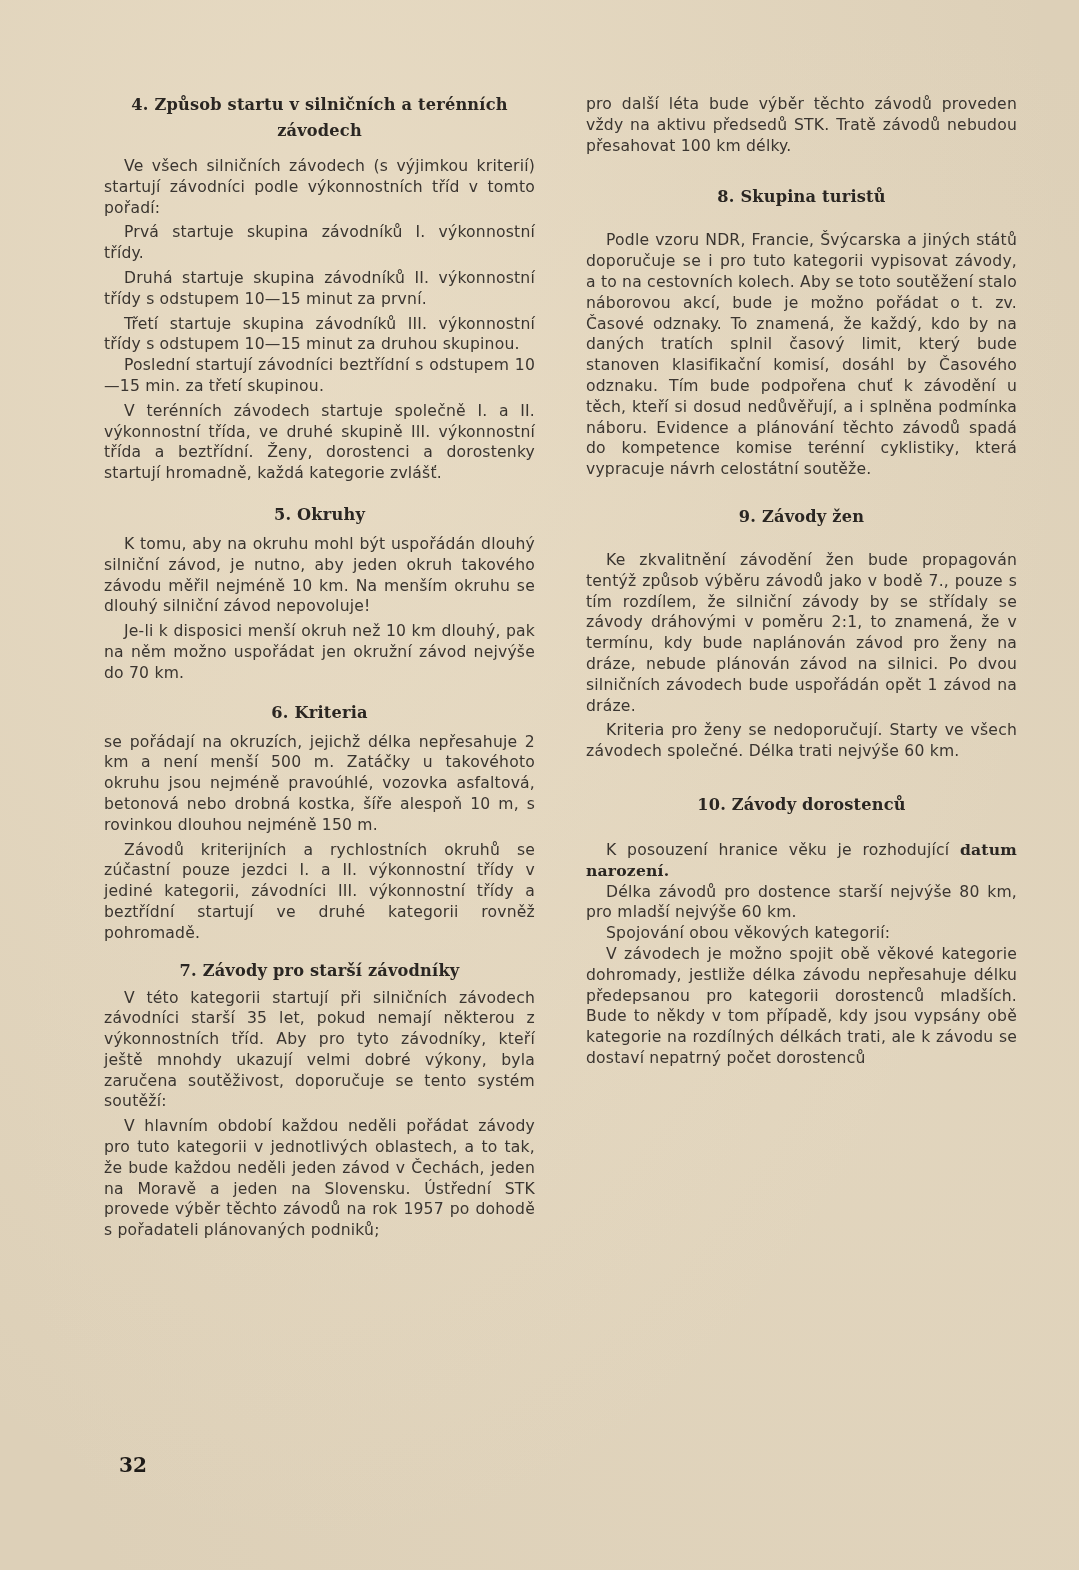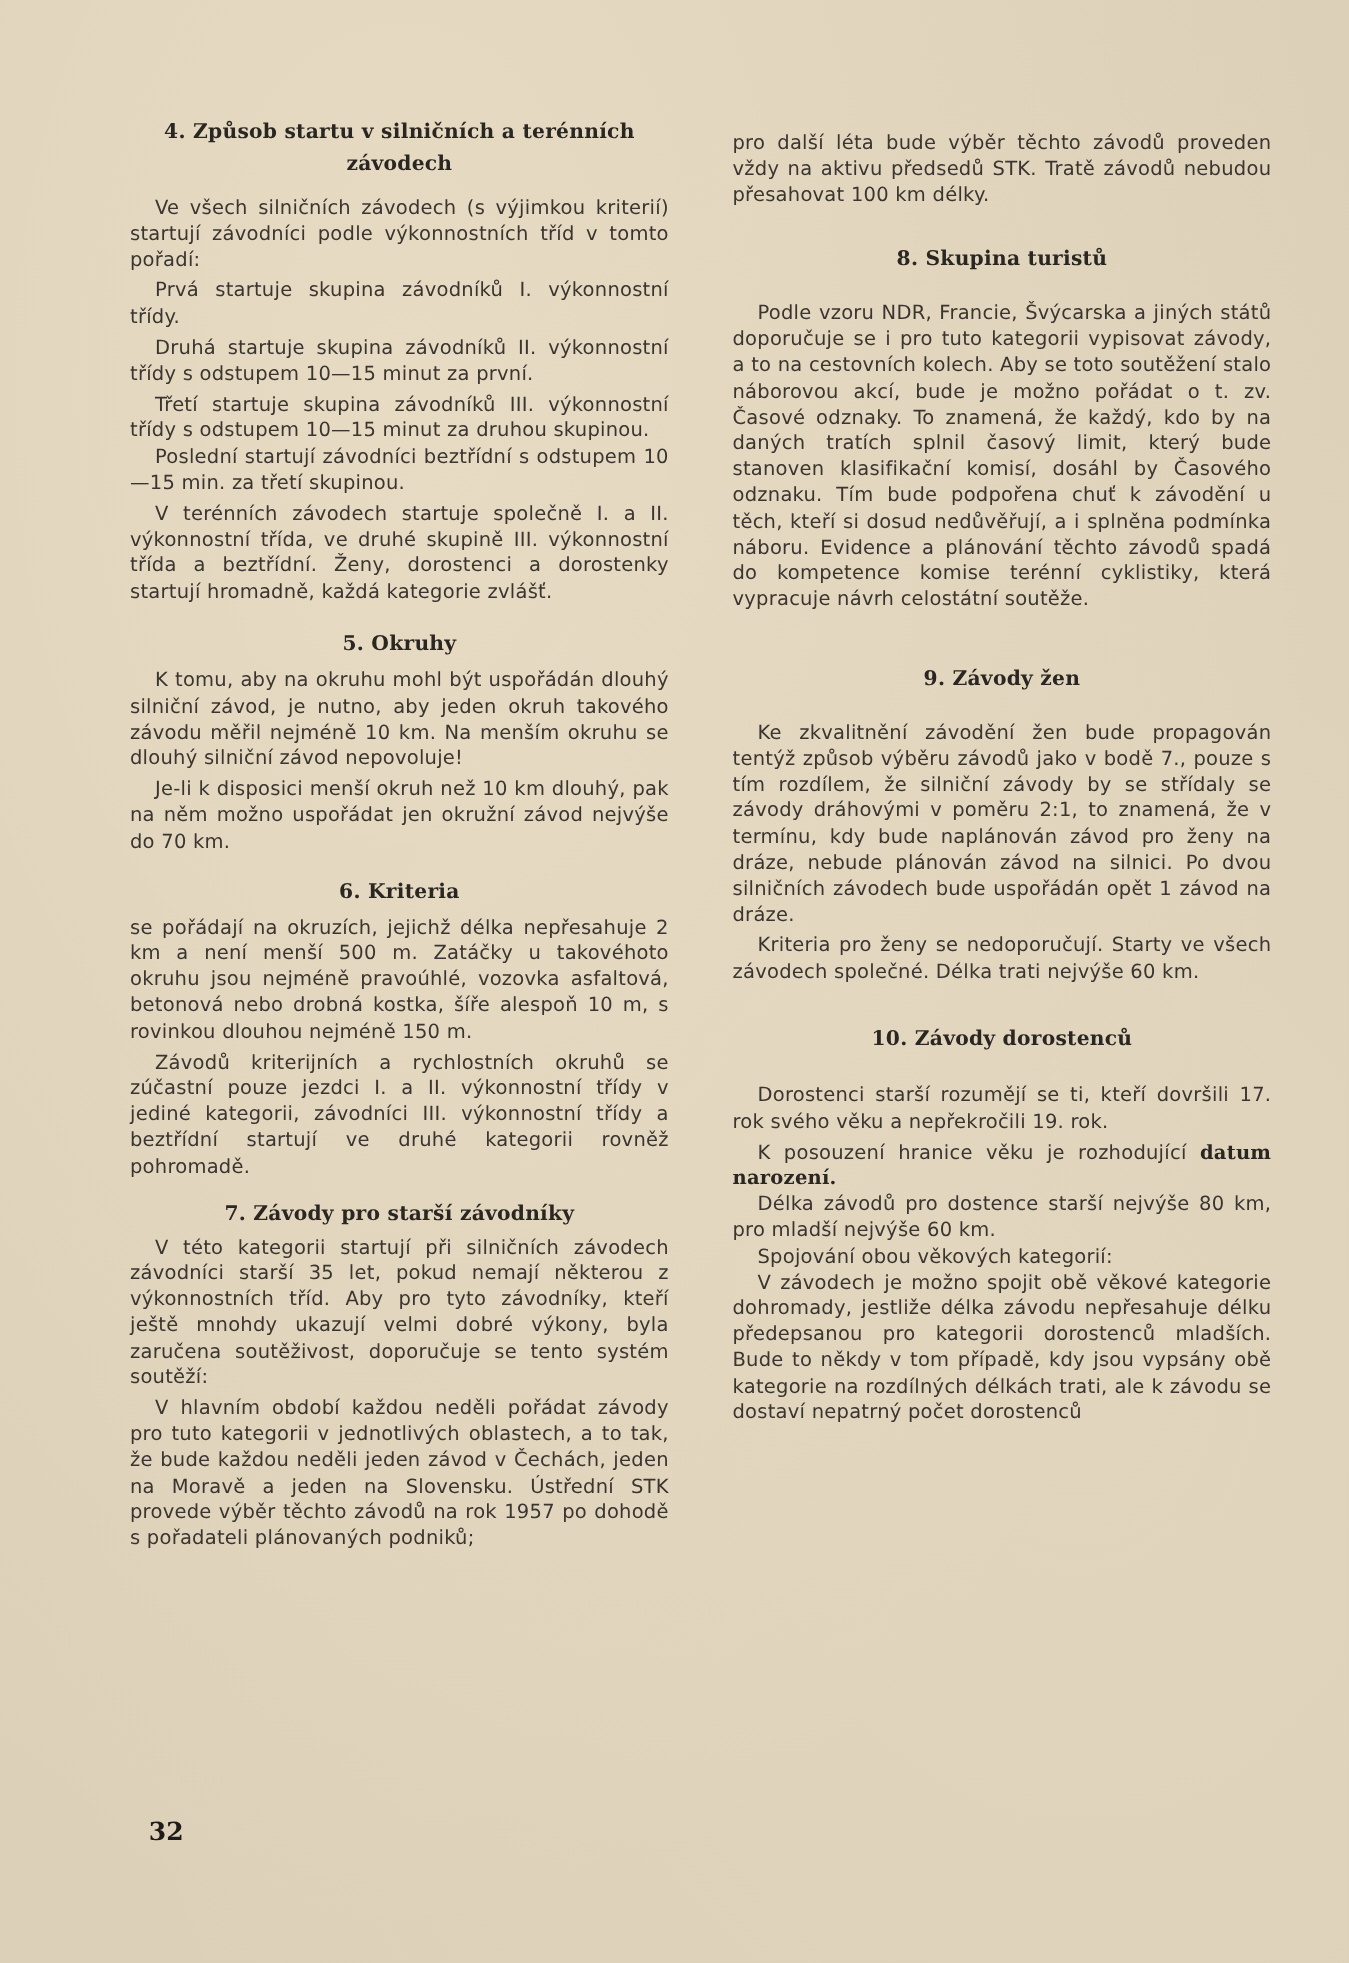--- a/index.html
+++ b/index.html
@@ -63,39 +63,38 @@
     <p>Závodů kriterijních a rychlostních okruhů se zúčastní pouze jezdci I. a II. výkonnostní třídy v jediné kategorii, závodníci III. výkonnostní třídy a beztřídní startují ve druhé kategorii rovněž pohromadě.</p>
   </section>
 
   <section style="margin-top:14px;">
     <h2 style="margin-bottom:4px;">7. Závody pro starší závodníky</h2>
     <p>V této kategorii startují při silničních závodech závodníci starší 35 let, pokud nemají některou z výkonnostních tříd. Aby pro tyto závodníky, kteří ještě mnohdy ukazují velmi dobré výkony, byla zaručena soutěživost, doporučuje se tento systém soutěží:</p>
     <p>V hlavním období každou neděli pořádat závody pro tuto kategorii v jednotlivých oblastech, a to tak, že bude každou neděli jeden závod v Čechách, jeden na Moravě a jeden na Slovensku. Ústřední STK provede výběr těchto závodů na rok 1957 po dohodě s pořadateli plánovaných podniků;</p>
   </section>
 </div>
 
-<div class="col right" style="top:104px;">
+<div class="col right" style="top:94px;">
   <section>
     <p class="noind">pro další léta bude výběr těchto závodů proveden vždy na aktivu předsedů STK. Tratě závodů nebudou přesahovat 100 km délky.</p>
   </section>
 
   <section style="margin-top:28px;">
     <h2 style="margin-bottom:20px;text-align:center;">8. Skupina turistů</h2>
     <p>Podle vzoru NDR, Francie, Švýcarska a jiných států doporučuje se i pro tuto kategorii vypisovat závody, a to na cestovních kolech. Aby se toto soutěžení stalo náborovou akcí, bude je možno pořádat o t. zv. Časové odznaky. To znamená, že každý, kdo by na daných tratích splnil časový limit, který bude stanoven klasifikační komisí, dosáhl by Časového odznaku. Tím bude podpořena chuť k závodění u těch, kteří si dosud nedůvěřují, a i splněna podmínka náboru. Evidence a plánování těchto závodů spadá do kompetence komise terénní cyklistiky, která vypracuje návrh celostátní soutěže.</p>
   </section>
 
-  <section style="margin-top:40px;">
+  <section style="margin-top:24px;">
     <h2 style="margin-bottom:20px;">9. Závody žen</h2>
     <p>Ke zkvalitnění závodění žen bude propagován tentýž způsob výběru závodů jako v bodě 7., pouze s tím rozdílem, že silniční závody by se střídaly se závody dráhovými v poměru 2:1, to znamená, že v termínu, kdy bude naplánován závod pro ženy na dráze, nebude plánován závod na silnici. Po dvou silničních závodech bude uspořádán opět 1 závod na dráze.</p>
     <p>Kriteria pro ženy se nedoporučují. Starty ve všech závodech společné. Délka trati nejvýše 60 km.</p>
   </section>
 
   <section style="margin-top:30px;">
     <h2 style="margin-bottom:22px;">10. Závody dorostenců</h2>
-    <p>Dorostenci starší rozumějí se ti, kteří dovršili 17. rok svého věku a nepřekročili 19. rok.</p>
     <p class="tight">
       <span>K posouzení hranice věku je rozhodující</span>
       <b class="emph">datum narození.</b>
     </p>
     <p class="tight">Délka závodů pro dostence starší nejvýše 80 km, pro mladší nejvýše 60 km.</p>
     <p class="tight">Spojování obou věkových kategorií:</p>
     <p>V závodech je možno spojit obě věkové kategorie dohromady, jestliže délka závodu nepřesahuje délku předepsanou pro kategorii dorostenců mladších. Bude to někdy v tom případě, kdy jsou vypsány obě kategorie na rozdílných délkách trati, ale k závodu se dostaví nepatrný počet dorostenců</p>
   </section>
 </div>
 

